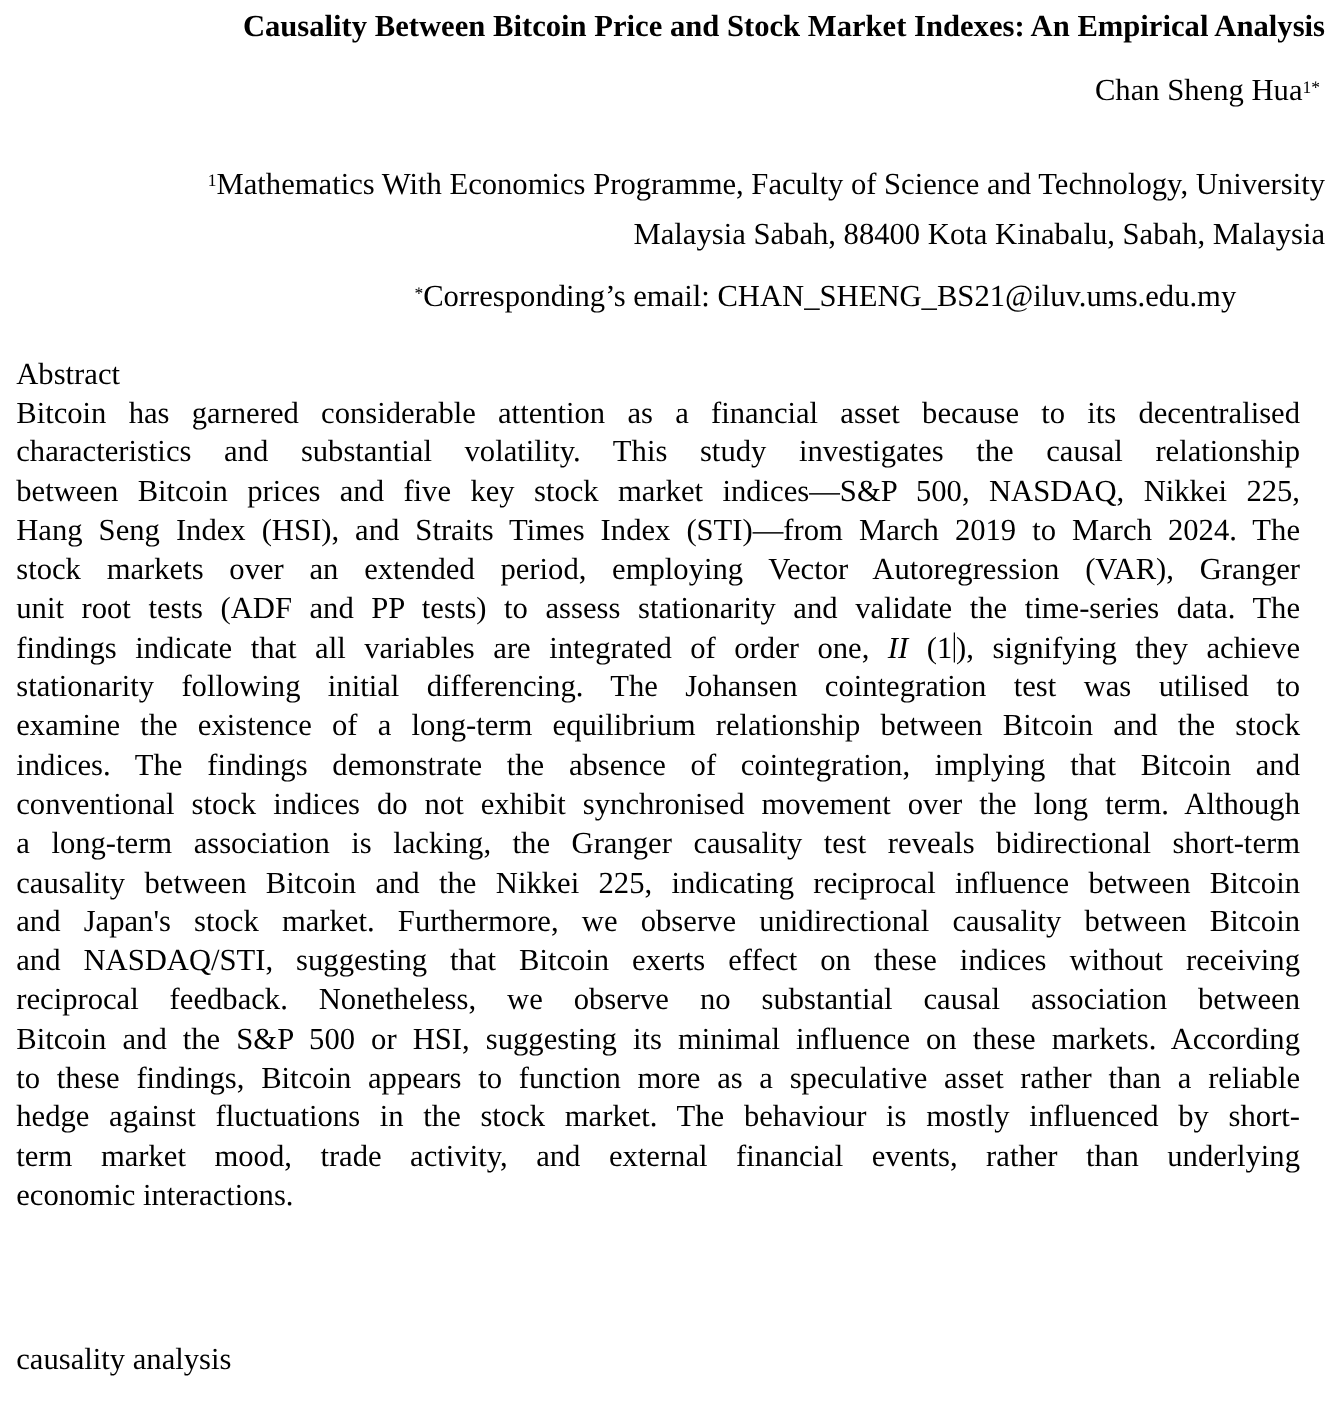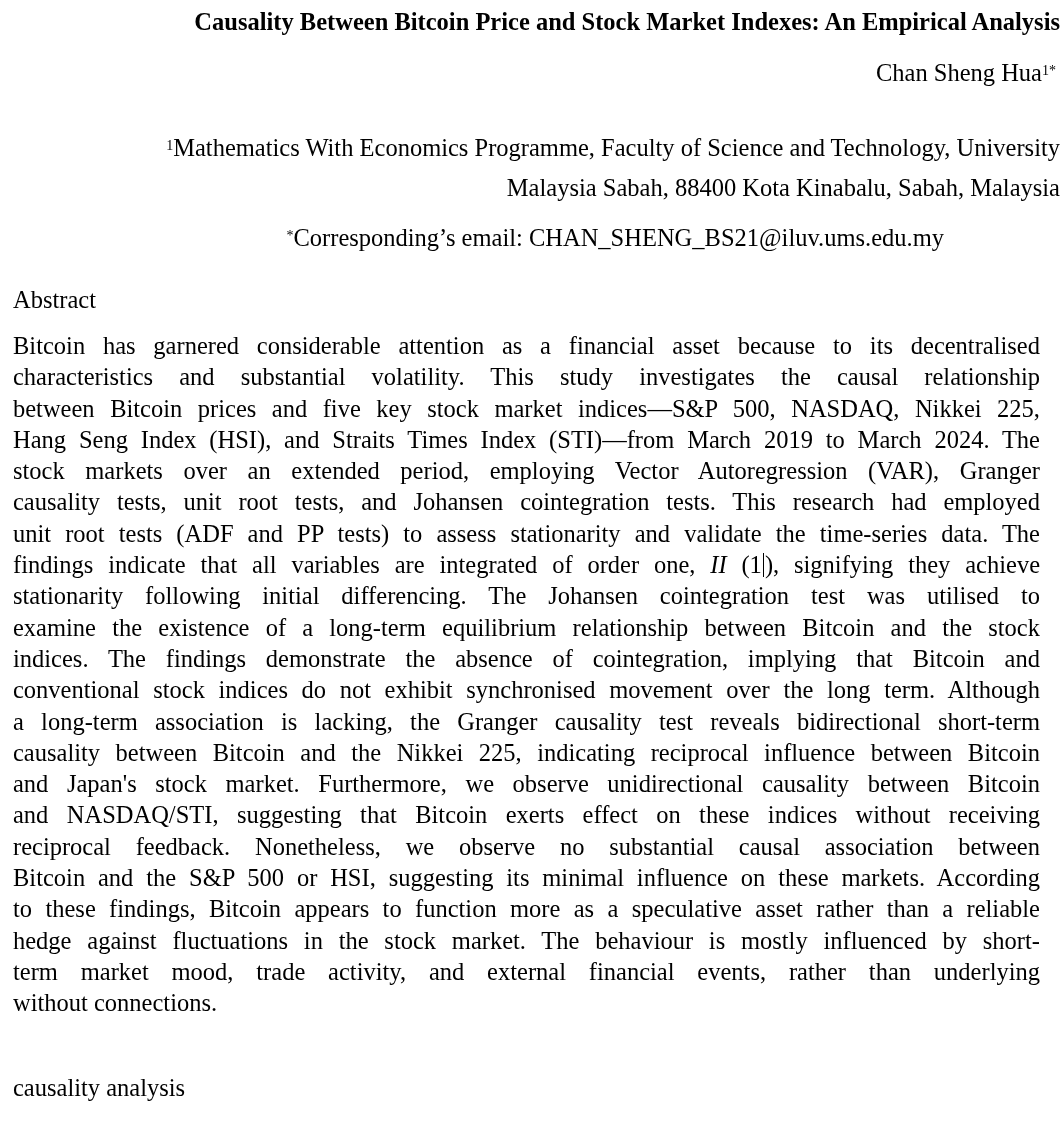--- a/index.html
+++ b/index.html
@@ -15,29 +15,29 @@
   .author {
     position: absolute; left: 0; top: 57px; width: 1056px;
     font-size: 24.5px; line-height: 32px;
   }
   .affil {
     position: absolute; left: 0; top: 128px; width: 1060px;
     font-size: 24.5px; line-height: 40px;
   }
   .email {
     position: absolute; left: 0; top: 222px; width: 944px;
-    font-size: 24.5px; line-height: 32px;
+    font-size: 24.5px; line-height: 32px; padding-left: 45px;
   }
   sup { font-size: 14px; vertical-align: top; position: relative; top: -2px; }
   .abstract-heading {
     position: absolute; left: 13px; top: 284px;
     font-weight: normal; font-size: 24.5px; line-height: 32px;
   }
   .abstract {
-    position: absolute; left: 13px; top: 330px; width: 1027px;
+    position: absolute; left: 13px; top: 315px; width: 1027px;
     font-size: 24.5px;
   }
   .line {
     height: 31.3px; line-height: 31.3px;
     text-align: justify; text-align-last: justify; white-space: nowrap;
     overflow: visible;
   }
   .line.last { text-align-last: left; }
   .line span { white-space: normal; }
   .keywords {
@@ -62,34 +62,33 @@
 <div class="email center"><sup>*</sup><span>Corresponding’s email: </span><span>CHAN_SHENG_BS21@iluv.ums.edu.my</span></div>
 
 <div class="abstract-heading">Abstract</div>
 
 <div class="abstract">
   <div class="line"><span>Bitcoin has garnered considerable attention as a financial asset because to its decentralised</span></div>
   <div class="line"><span>characteristics and substantial volatility. This study investigates the causal relationship</span></div>
   <div class="line"><span>between Bitcoin prices and five key stock market indices—S&amp;P 500, NASDAQ, Nikkei 225,</span></div>
   <div class="line"><span>Hang Seng Index (HSI), and Straits Times Index (STI)—from March 2019 to March 2024. The</span></div>
   <div class="line"><span>stock markets over an extended period, employing Vector Autoregression (VAR), Granger</span></div>
-  <div class="line"><span>causality tests, unit root tests, and Johansen cointegration tests. This research had employed</span></div>
   <div class="line"><span>unit root tests (ADF and PP tests) to assess stationarity and validate the time-series data. The</span></div>
   <div class="line"><span><span>findings indicate that all variables are integrated of order one,</span> <i>II</i><span> (1</span><span class="caret"></span><span>), signifying they achieve</span></span></div>
   <div class="line"><span>stationarity following initial differencing. The Johansen cointegration test was utilised to</span></div>
   <div class="line"><span>examine the existence of a long-term equilibrium relationship between Bitcoin and the stock</span></div>
   <div class="line"><span>indices. The findings demonstrate the absence of cointegration, implying that Bitcoin and</span></div>
   <div class="line"><span>conventional stock indices do not exhibit synchronised movement over the long term. Although</span></div>
   <div class="line"><span>a long-term association is lacking, the Granger causality test reveals bidirectional short-term</span></div>
   <div class="line"><span>causality between Bitcoin and the Nikkei 225, indicating reciprocal influence between Bitcoin</span></div>
   <div class="line"><span>and Japan's stock market. Furthermore, we observe unidirectional causality between Bitcoin</span></div>
   <div class="line"><span>and NASDAQ/STI, suggesting that Bitcoin exerts effect on these indices without receiving</span></div>
   <div class="line"><span>reciprocal feedback. Nonetheless, we observe no substantial causal association between</span></div>
   <div class="line"><span>Bitcoin and the S&amp;P 500 or HSI, suggesting its minimal influence on these markets. According</span></div>
   <div class="line"><span>to these findings, Bitcoin appears to function more as a speculative asset rather than a reliable</span></div>
   <div class="line"><span>hedge against fluctuations in the stock market. The behaviour is mostly influenced by short-</span></div>
   <div class="line"><span>term market mood, trade activity, and external financial events, rather than underlying</span></div>
-  <div class="line last"><span>without connections.</span></div>
+  <div class="line last"><span>economic interactions.</span></div>
 </div>
 
 <div class="keywords">
   <div class="line last">causality analysis</div>
 </div>
 
 </body></html>

